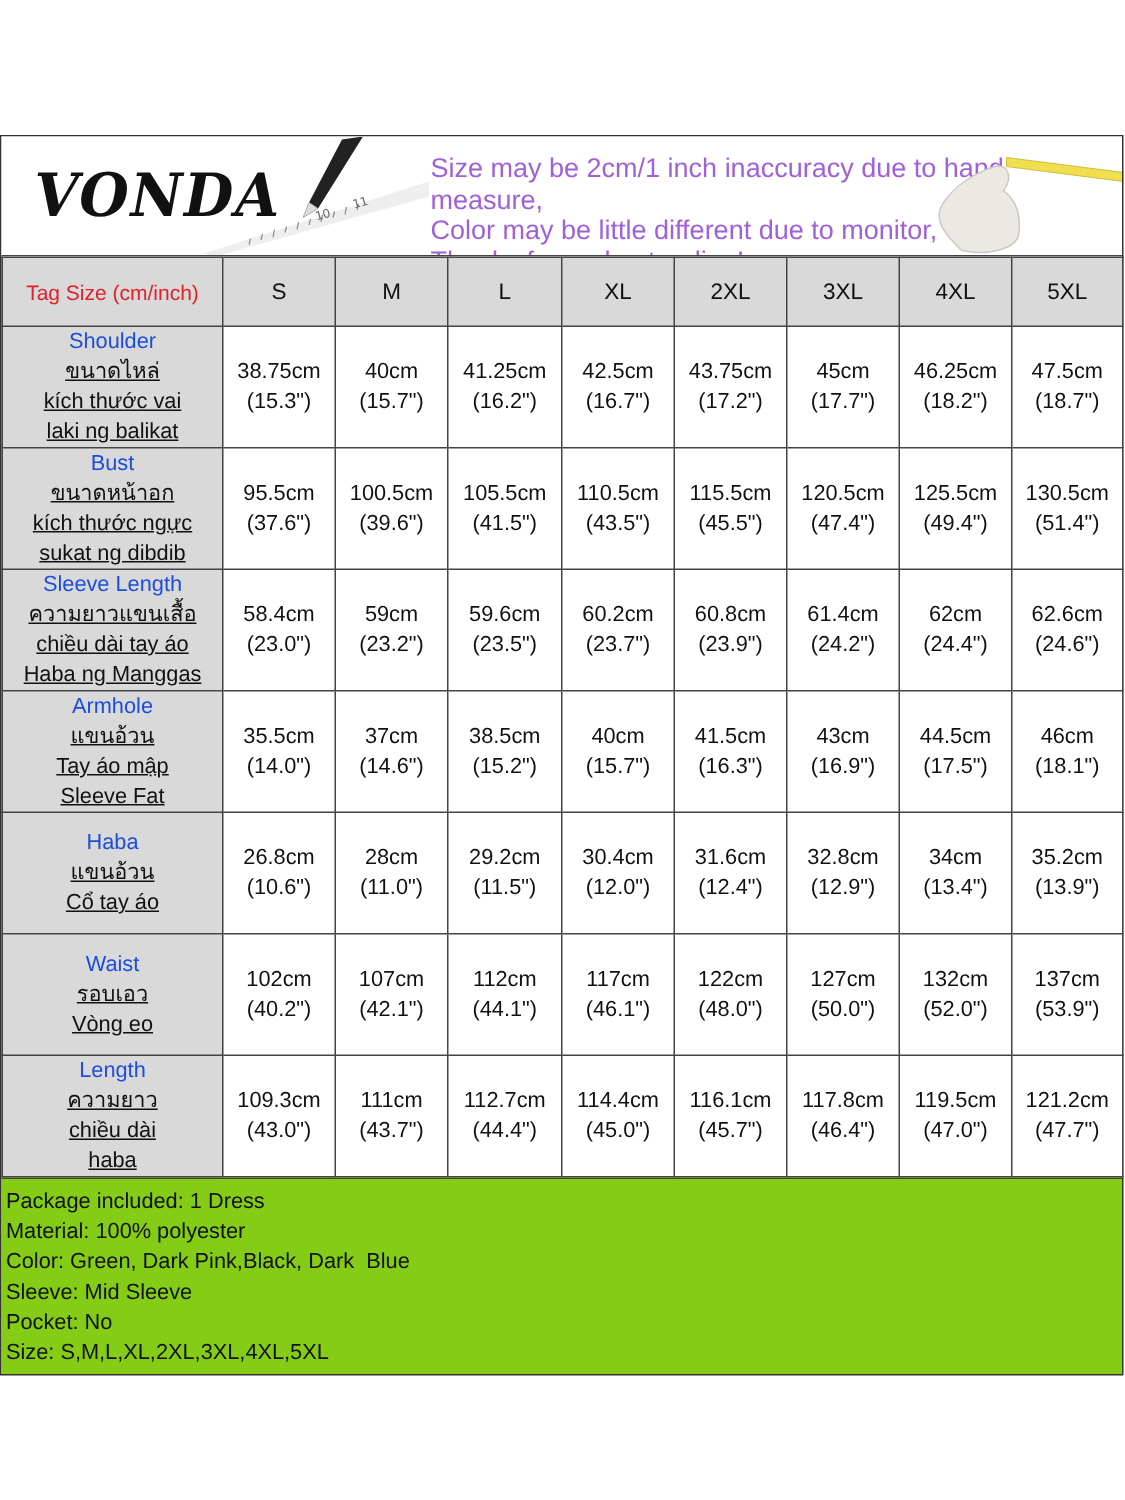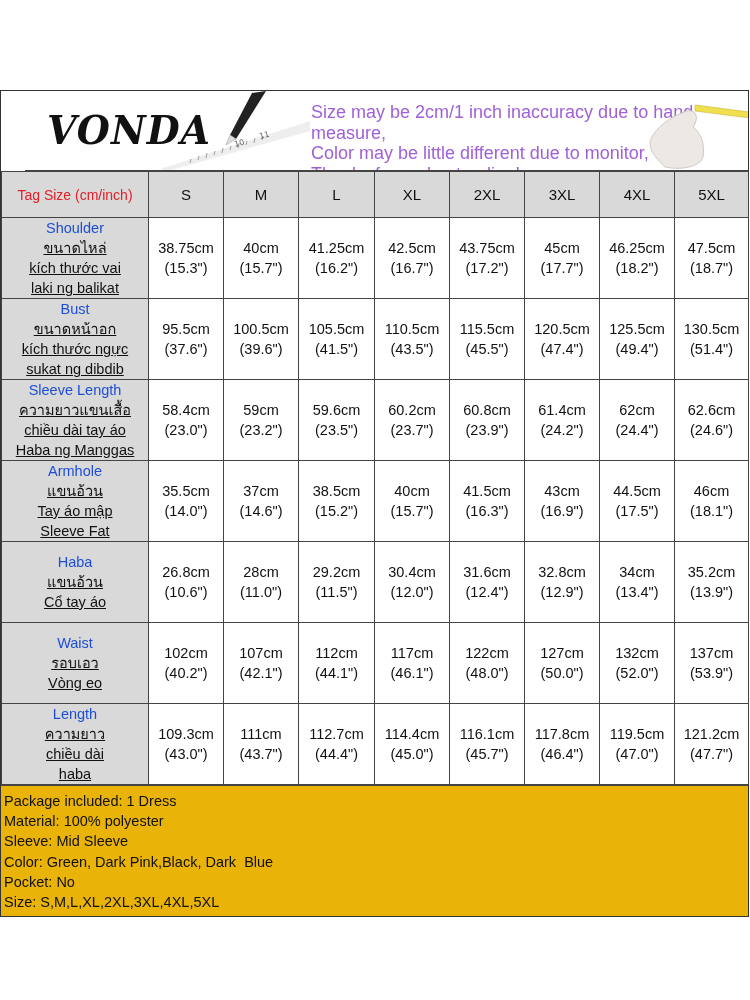--- a/index.html
+++ b/index.html
@@ -1,33 +1,33 @@
 <!DOCTYPE html>
 <html><head>
 <meta charset="utf-8">
 <style>
   html, body { margin: 0; padding: 0; background: #ffffff; }
   body { width: 750px; height: 1000px; position: relative; overflow: hidden;
          font-family: "Liberation Sans", sans-serif; color: #111; }
   .sheet { position: absolute; left: 0; top: 90px; width: 747px; border: 1.5px solid #333; box-sizing: content-box; }
-  .banner { height: 79px; position: relative; background: #fff; border-bottom: 1.5px solid #444; overflow: hidden; margin-left: 24px; }
+  .banner { height: 79px; position: relative; background: #fff; border-bottom: 1.5px solid #444; overflow: hidden; }
   .logo { position: absolute; left: 22px; top: 16px; font-family: "DejaVu Serif", serif; font-size: 38px; font-weight: bold; letter-spacing: 1px; color: #111; font-style: italic; transform: scaleY(1.05); }
   .pencil { position: absolute; left: 135px; top: 0; width: 150px; height: 80px; }
   .notes { position: absolute; left: 286px; top: 11px; color: #a061d8; font-size: 18px; line-height: 20.5px; }
   .hand { position: absolute; left: 610px; top: 6px; width: 140px; height: 74px; }
   table { border-collapse: collapse; width: 747px; table-layout: fixed; }
   td, th { border: 1px solid #444; text-align: center; vertical-align: middle; font-weight: normal; padding: 0; }
   th { background: #d9d9d9; height: 45px; font-size: 15px; }
   th.tag { color: #e0202a; font-size: 14px; }
   td.label { background: #d9d9d9; font-size: 14.5px; line-height: 20px; height: 80px; }
   td.label .en { color: #1d4ed8; display: block; }
   td.label .tr { display: block; color: #111; text-decoration: underline; }
   td.val { font-size: 14.5px; line-height: 20px; background: #fff; }
   td.val span { display: block; }
-  .info { background: #eab308; border-top: 1px solid #444; padding: 5px 3px 4px 3px; font-size: 14.5px; line-height: 20.2px; }
+  .info { background: #84cc16; border-top: 1px solid #444; padding: 5px 3px 4px 3px; font-size: 14.5px; line-height: 20.2px; }
   .info div { white-space: pre; }
 </style>
 </head>
 <body>
 
 <div class="sheet">
   <div class="banner">
     <div class="logo">VONDA</div>
     <svg class="pencil" viewBox="0 0 150 80">
       <polygon points="0,78 150,30 150,40 8,80" fill="#eeeeee"></polygon>
@@ -362,18 +362,18 @@
             <span>121.2cm</span>
             <span>(47.7")</span>
           </td>
         </tr>
       </tbody>
   </table>
 
   <div class="info">
     <div>Package included: 1 Dress</div>
     <div>Material: 100% polyester</div>
+    <div>Color: Green, Dark Pink,Black, Dark  Blue</div>
     <div>Sleeve: Mid Sleeve</div>
-    <div>Color: Green, Dark Pink,Black, Dark  Blue</div>
     <div>Pocket: No</div>
     <div>Size: S,M,L,XL,2XL,3XL,4XL,5XL</div>
   </div>
 </div>
 
 </body></html>

